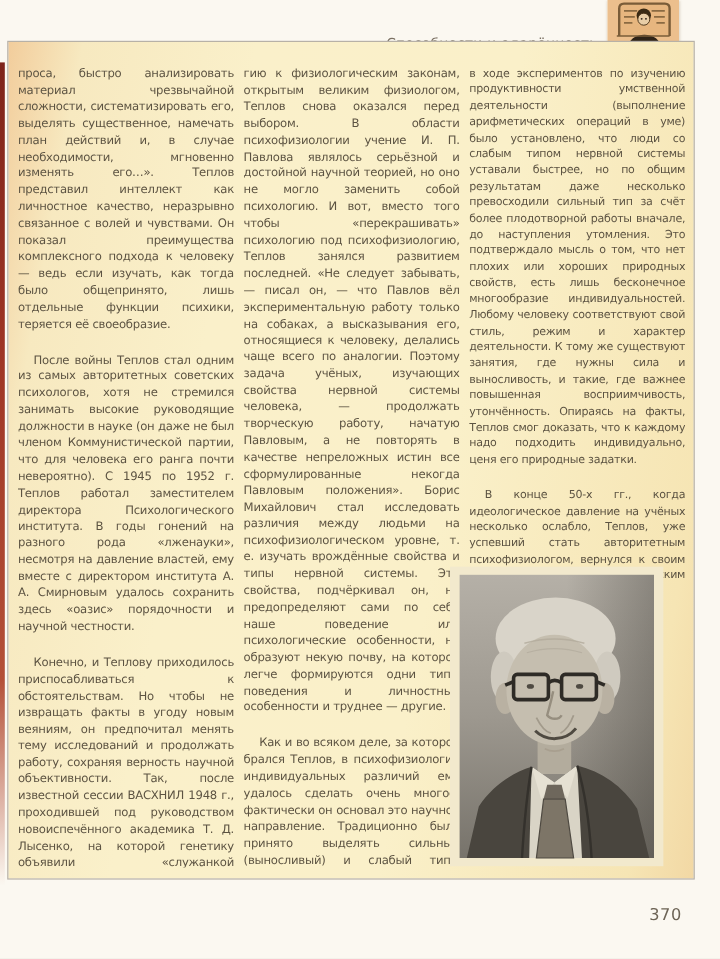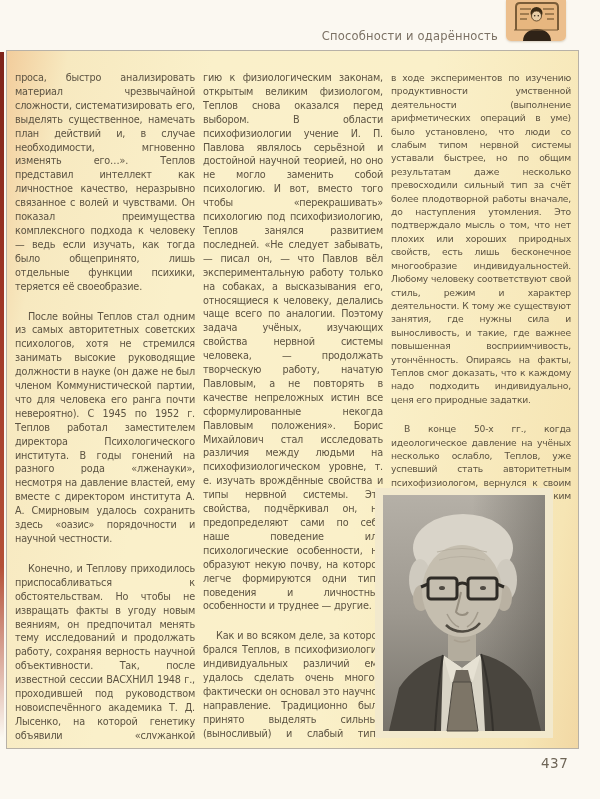--- a/index.html
+++ b/index.html
@@ -19,21 +19,21 @@
     border-radius:0 0 5px 5px;overflow:hidden;
     box-shadow:0 1px 2px rgba(120,90,50,0.25);
   }
   
   .edge-strip{
     position:absolute;left:0;top:52px;width:4px;height:686px;
     background:linear-gradient(to bottom,#7e241b 0%,#9e3526 35%,#b45038 75%,rgba(180,80,56,0) 100%);
   }
   
   .article-panel{
-    position:absolute;left:6px;top:50px;width:571px;height:697px;
+    position:absolute;left:6px;top:34px;width:571px;height:697px;
     border:1px solid #b7b1a7;
     background:linear-gradient(100deg,#f2cd9c 0%,#f7e9c0 9%,#faf0ca 30%,#faf0c9 62%,#f6e5b4 92%,#f2d8a4 100%);
     text-decoration:underline;
   }
   .col{
     position:absolute;top:20px;width:180px;height:668px;overflow:hidden;
     color:#5c5342;text-align:justify;
     font-size:9.7px;line-height:13.9px;letter-spacing:-0.2px;
   }
   .col p{margin:0;}
@@ -149,15 +149,15 @@
         <path d="M86,104 C84,114 82,120 81,124 C84,128 91,128 93,124" stroke="#968e7f" stroke-width="2" fill="none"></path>
         <path d="M72,126 C76,134 80,138 84,139" stroke="#a29a8b" stroke-width="1.5" fill="none"></path>
         <path d="M103,124 C100,132 96,137 92,139" stroke="#a29a8b" stroke-width="1.5" fill="none"></path>
         <path d="M71,137 C80,146 96,146 105,135" stroke="#4f4a41" stroke-width="2.5" fill="none"></path>
         <path d="M79,152 Q87,156 95,152" stroke="#a89f8f" stroke-width="1.5" fill="none"></path>
       </svg>
     </figure>
 
   </div>
 
-  <span class="page-number">437</span>
+  <span class="page-number">370</span>
 
 </div>
 
 </body></html>

